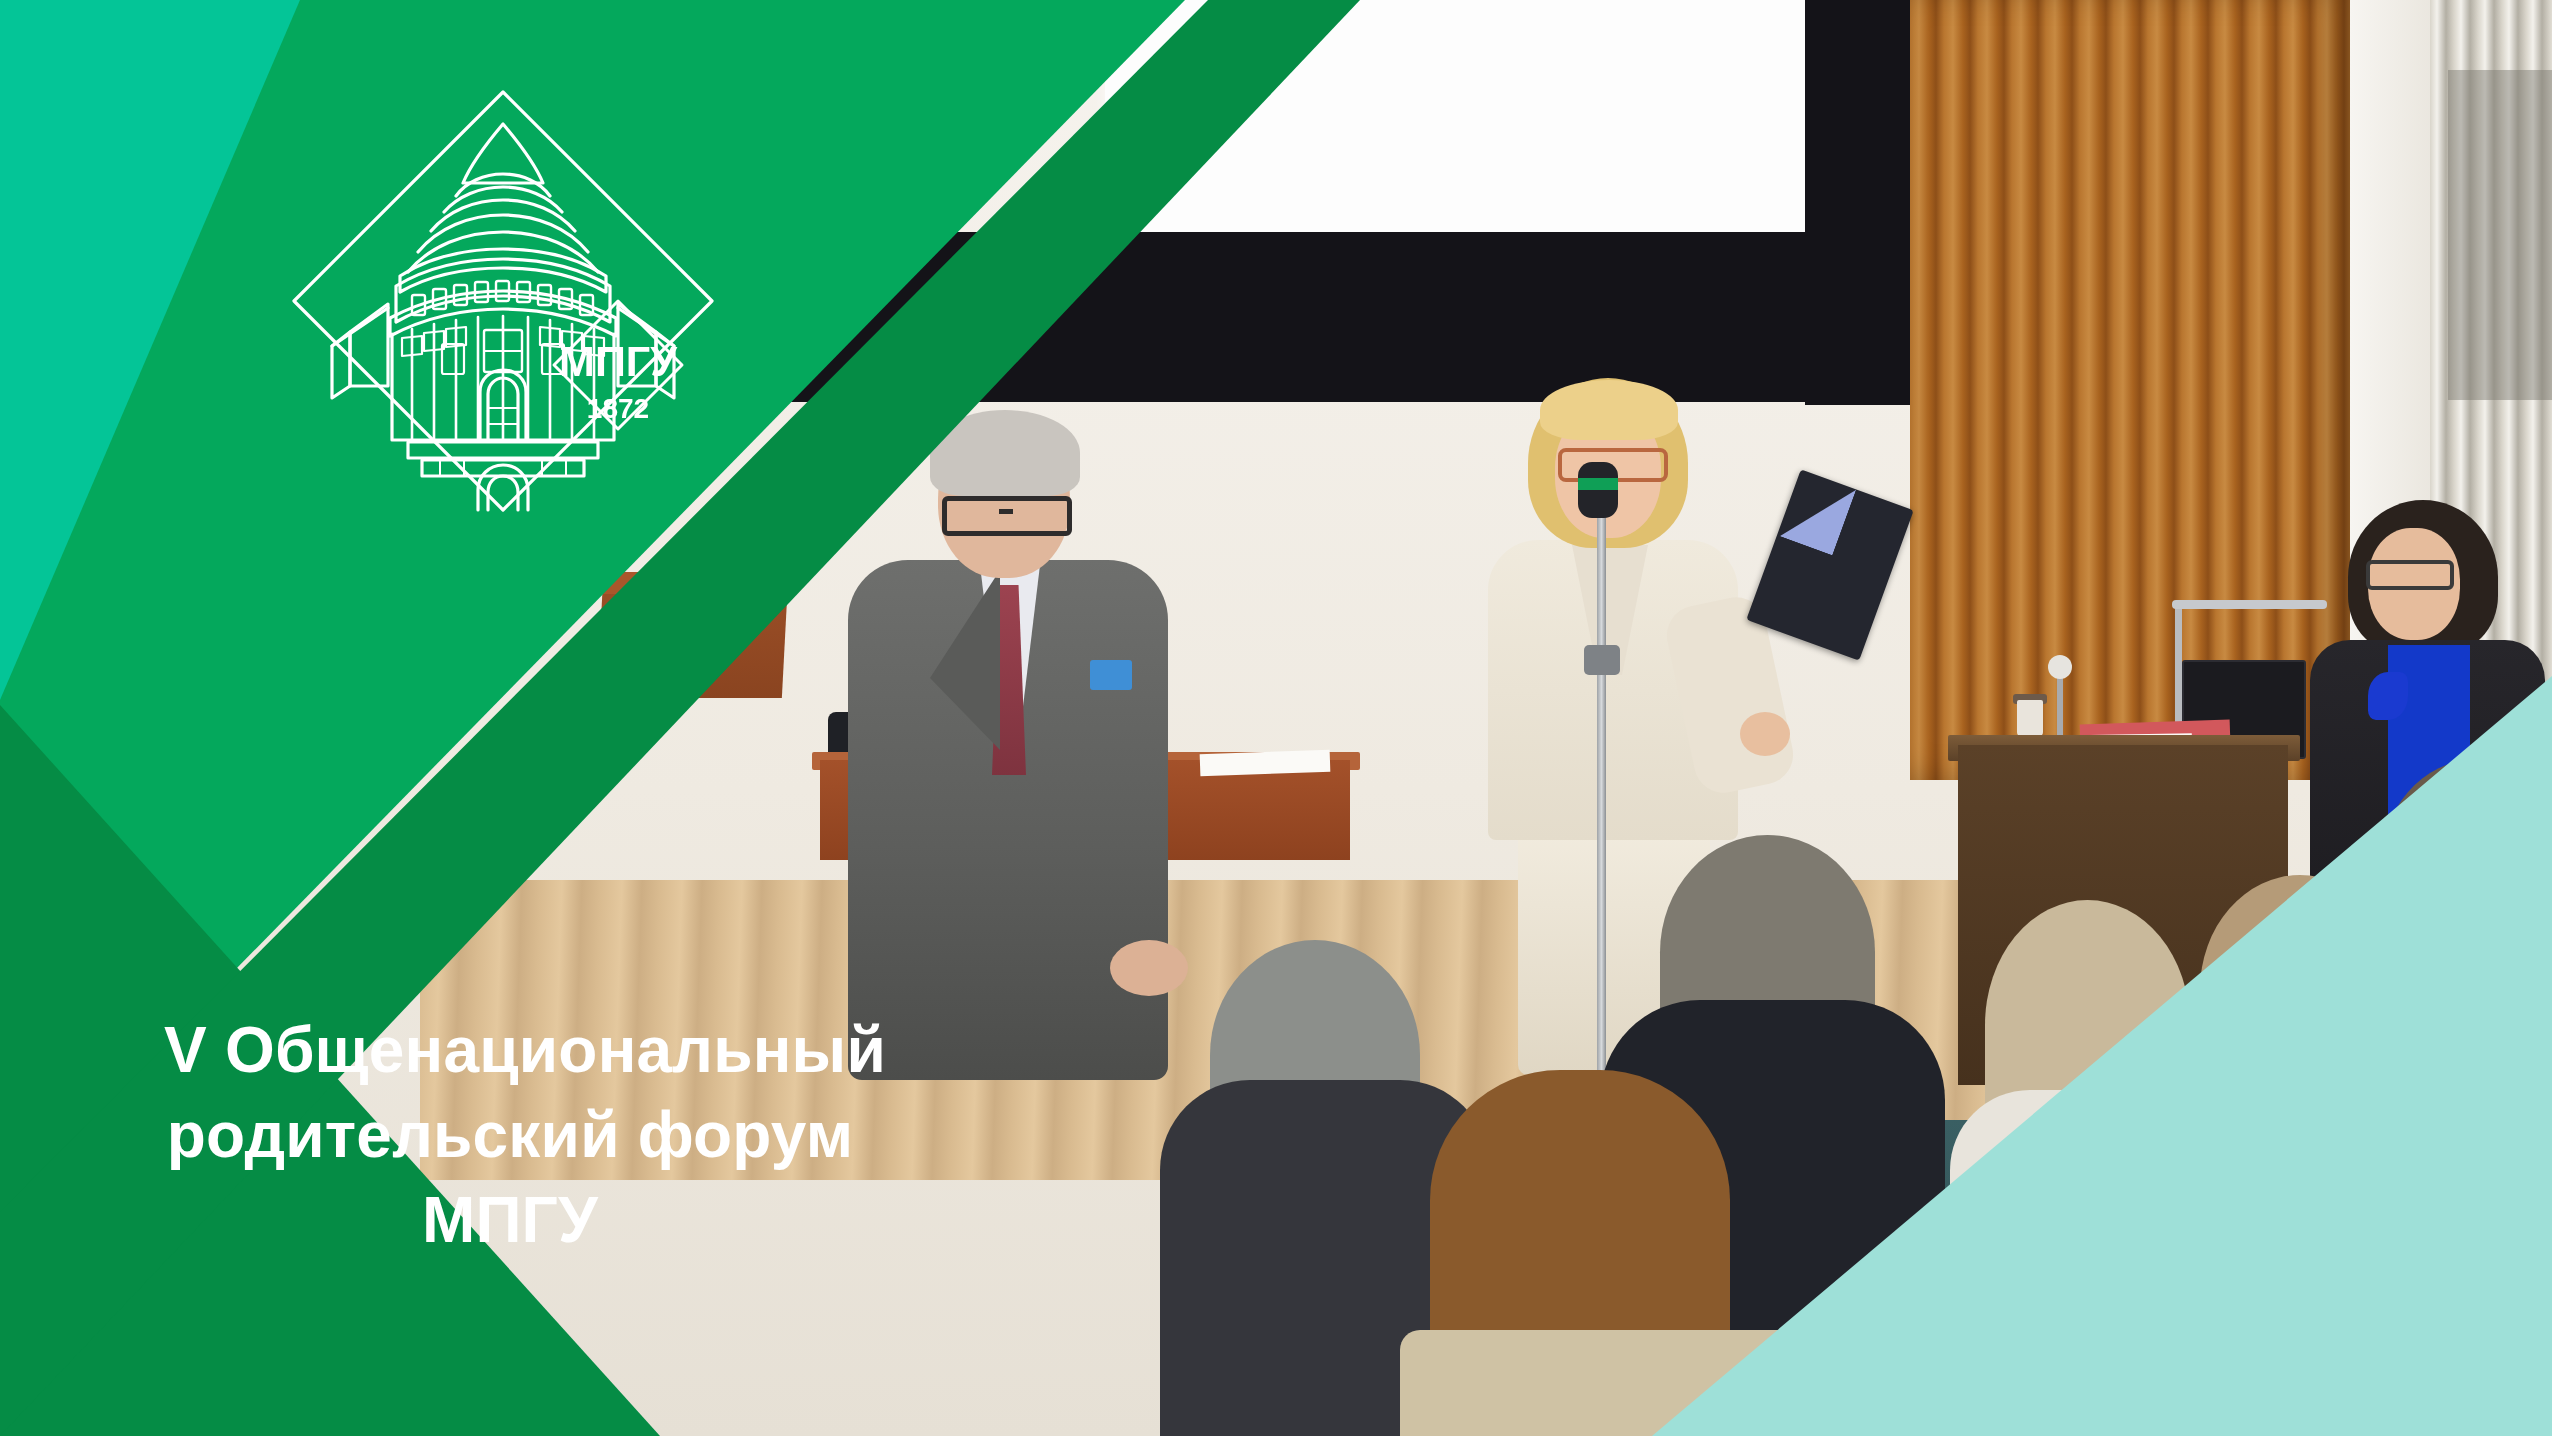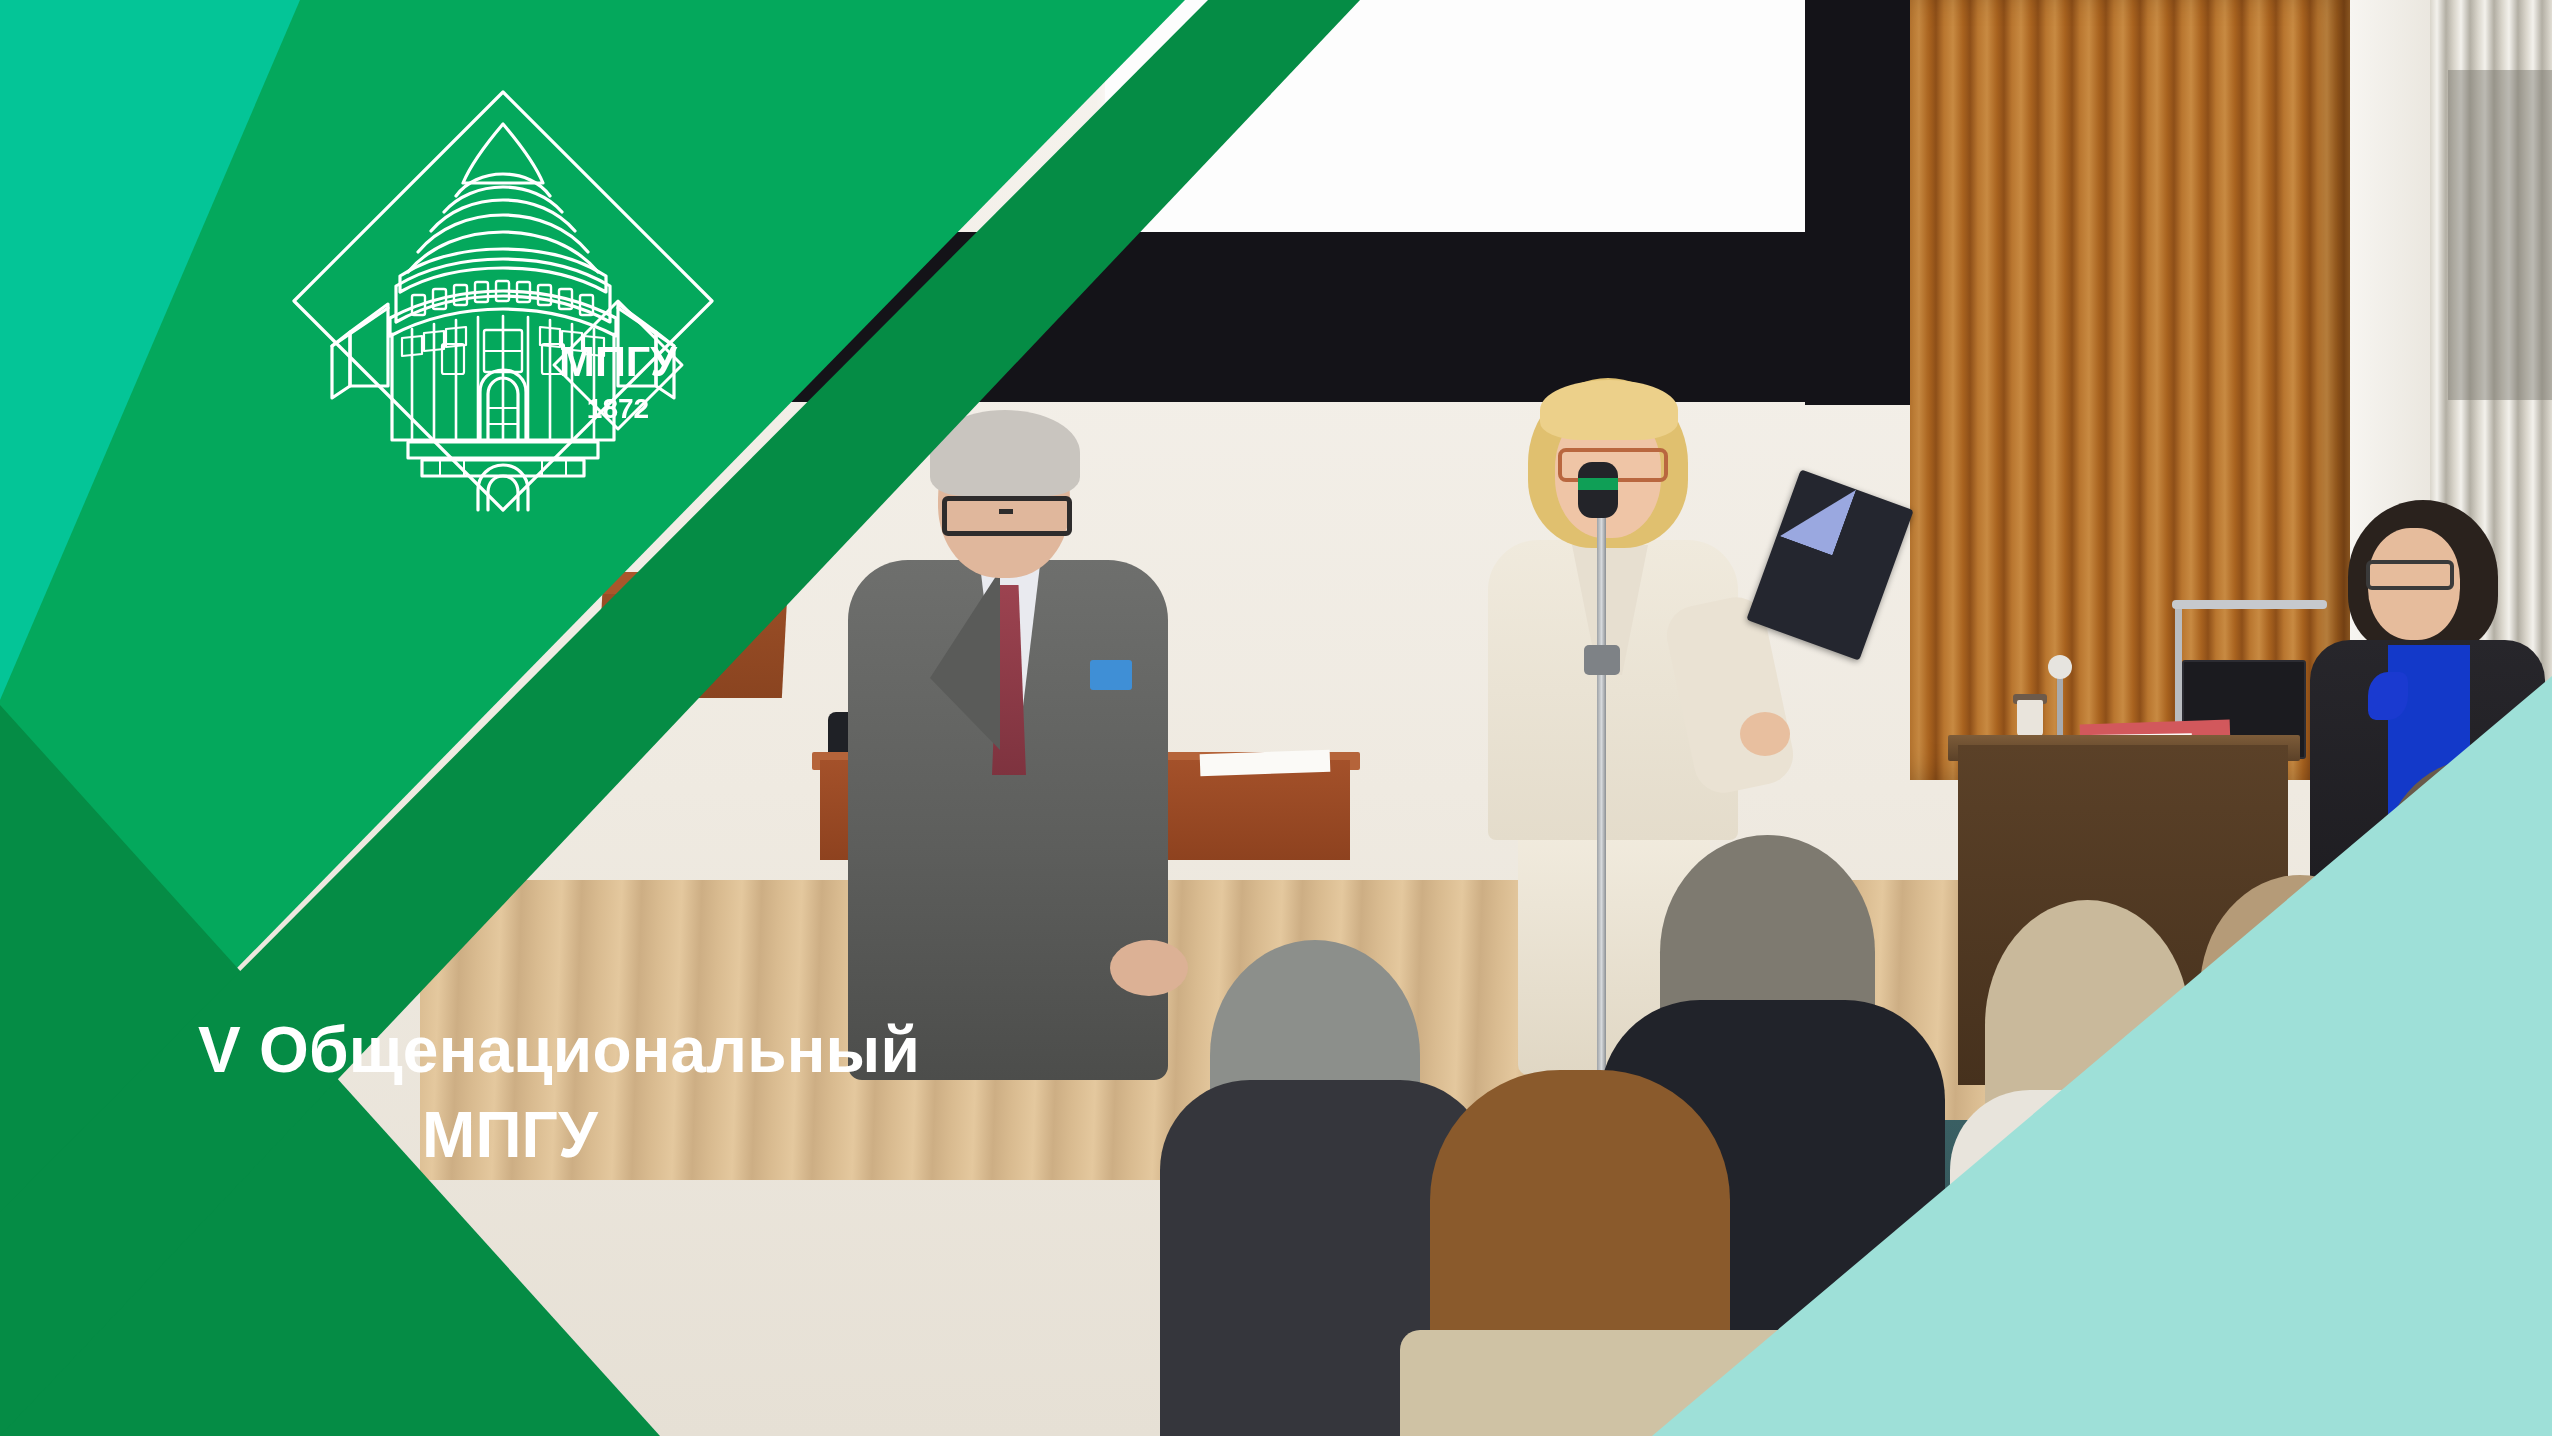--- a/index.html
+++ b/index.html
@@ -438,21 +438,21 @@
     left:100px; top:1008px;
     width:820px;
     color:#ffffff;
     font-weight:700;
     font-size:64px;
     line-height:1.33;
     letter-spacing:.2px;
     text-align:left;
   }
   .title .ln{ display:block; white-space:nowrap; }
-  .title .ln.l1{ text-align:right; padding-left:30px; }
+  .title .ln.l1{ text-align:center; padding-left:30px; }
   .title .ln.l2{ text-align:center; }
   .title .ln.l3{ text-align:center; }
 </style>
 </head>
 <body>
 
 <div class="poster">
 
   <div class="photo">
     <div class="wall"></div>
@@ -641,16 +641,17 @@
         <path d="M200 424 L200 406 C200 397 206 390 215 390 C224 390 230 397 230 406 L230 424"></path>
       </g>
 
       <text x="330" y="290" fill="#ffffff" font-family="Liberation Sans, sans-serif" font-size="43" font-weight="700" text-anchor="middle">МПГУ</text>
       <text x="330" y="332" fill="#ffffff" font-family="Liberation Sans, sans-serif" font-size="28" font-weight="700" text-anchor="middle">1872</text>
     </svg>
   </div>
 
   <div class="title">
     <span class="ln l1">V Общенациональный</span>
+    <span class="ln l2">родительский форум</span>
     <span class="ln l3">МПГУ</span>
   </div>
 
 </div>
 
 </body></html>

